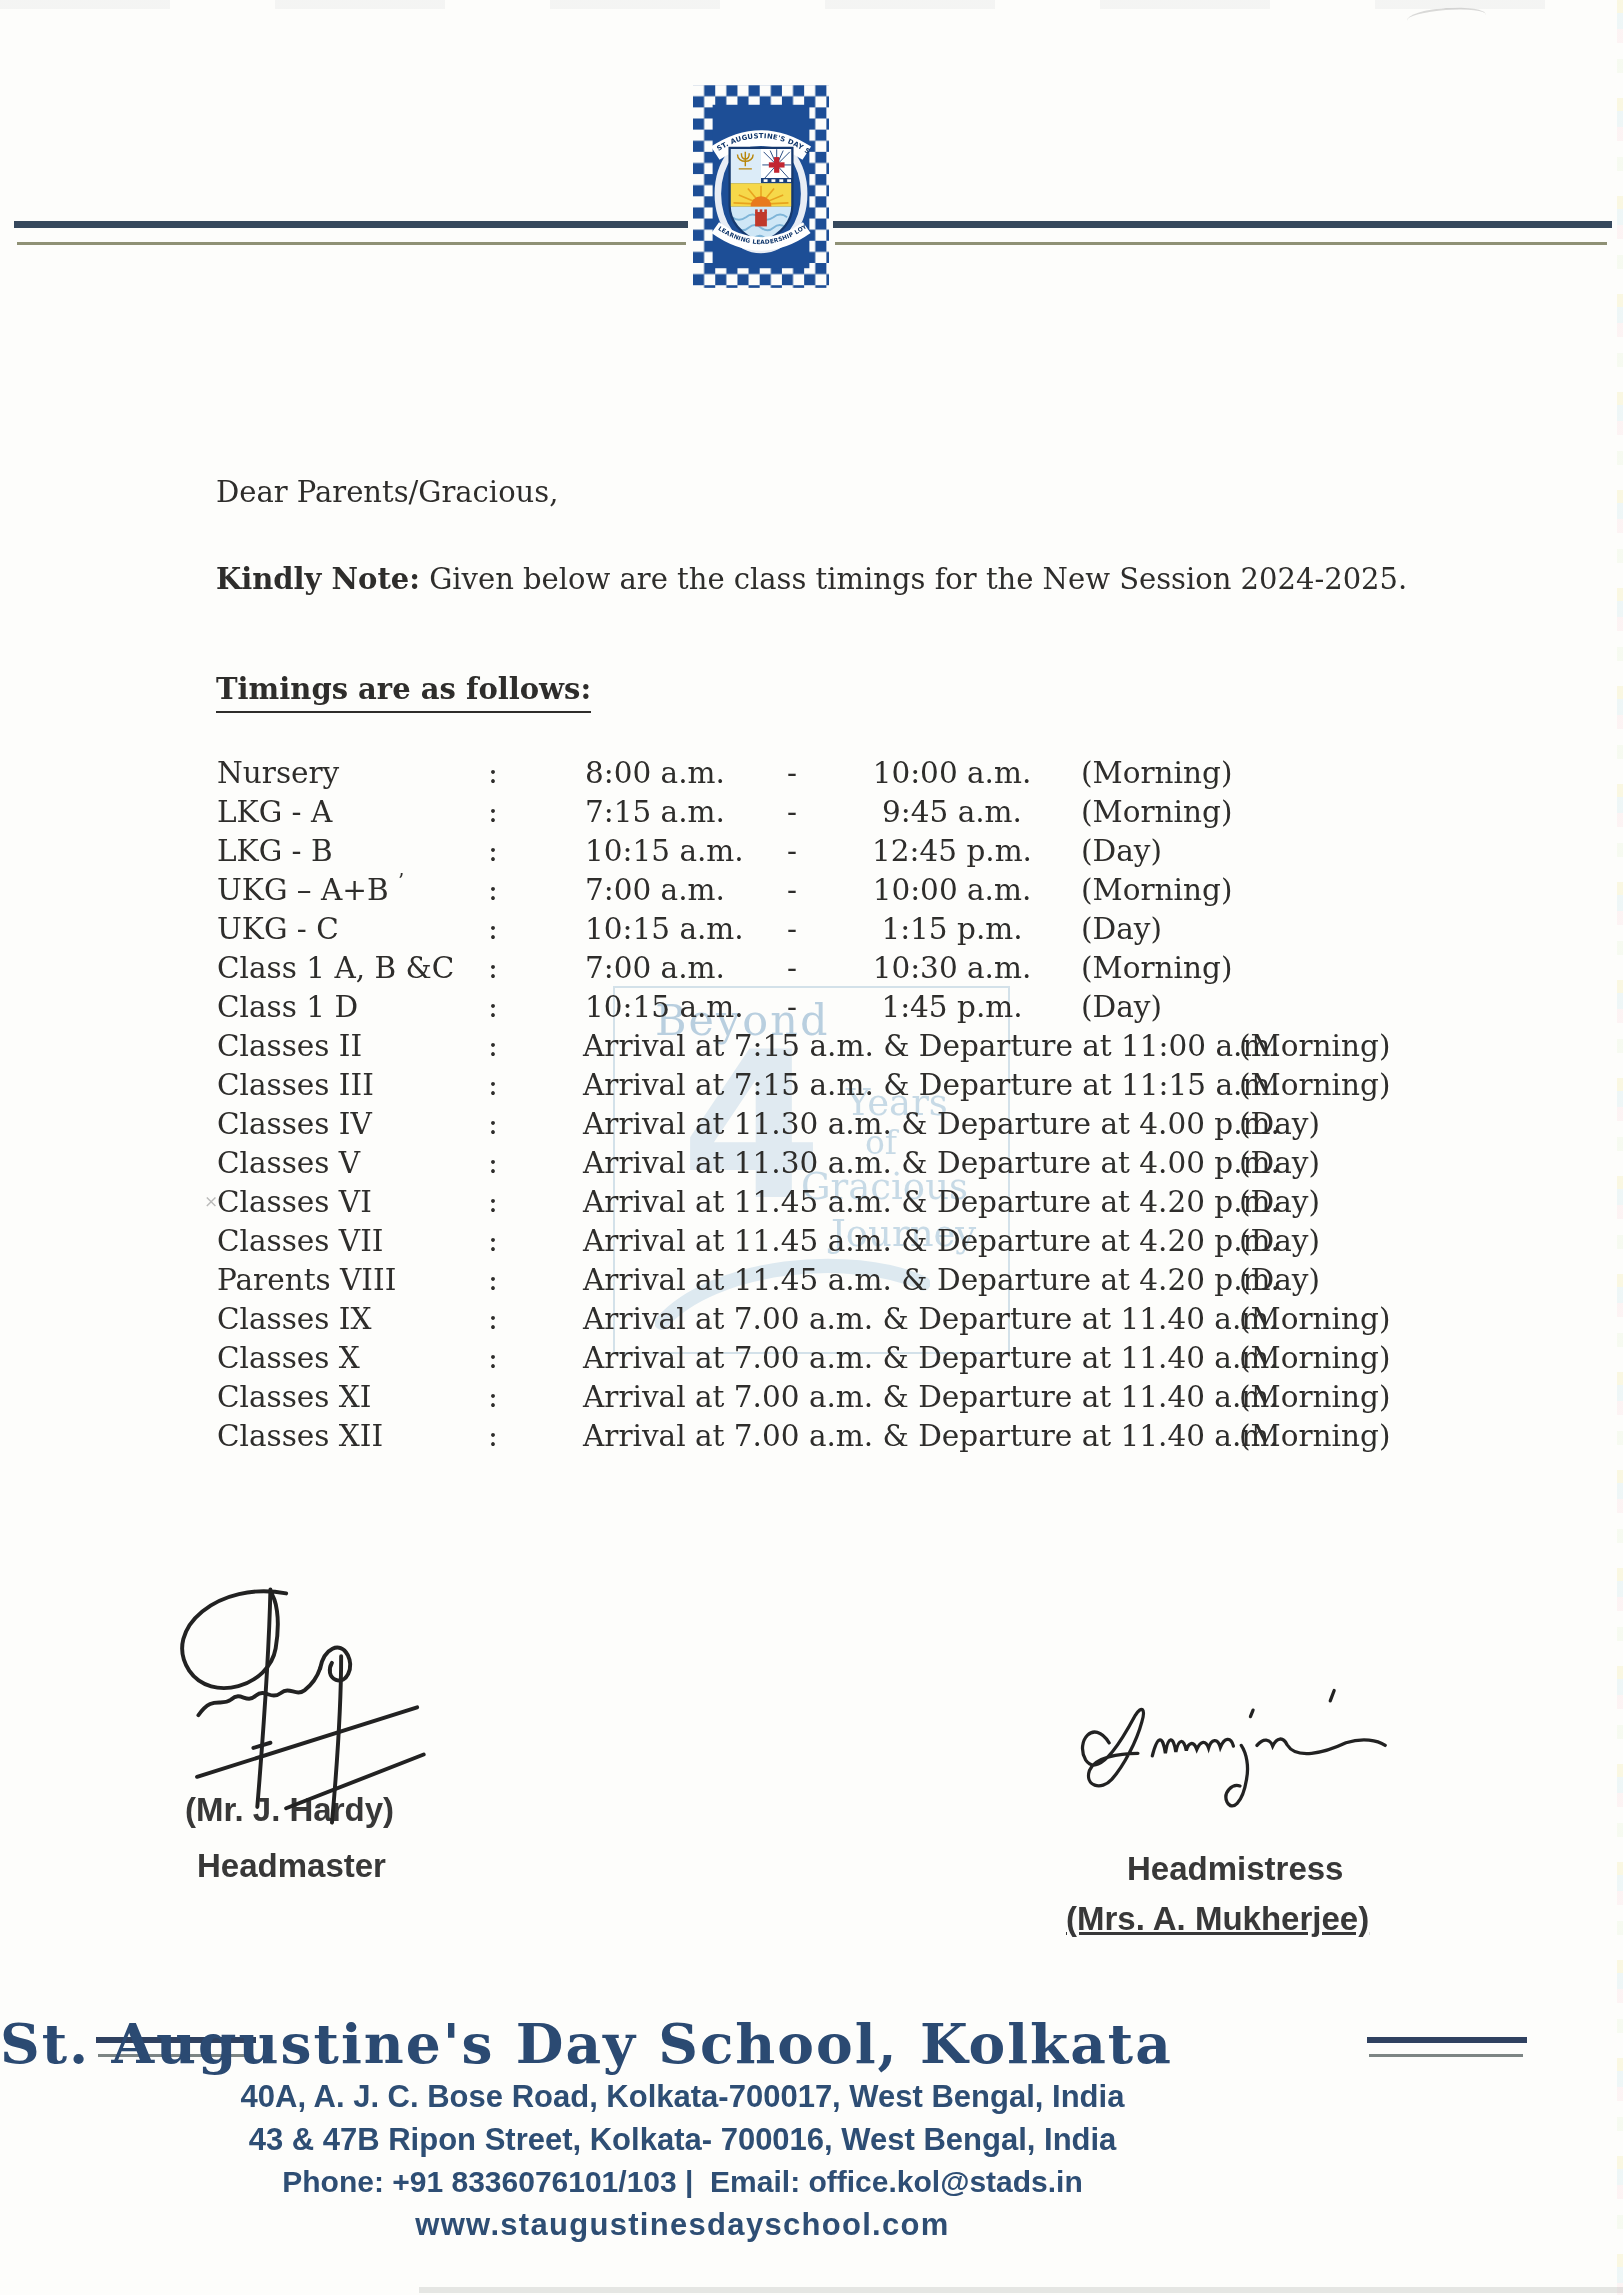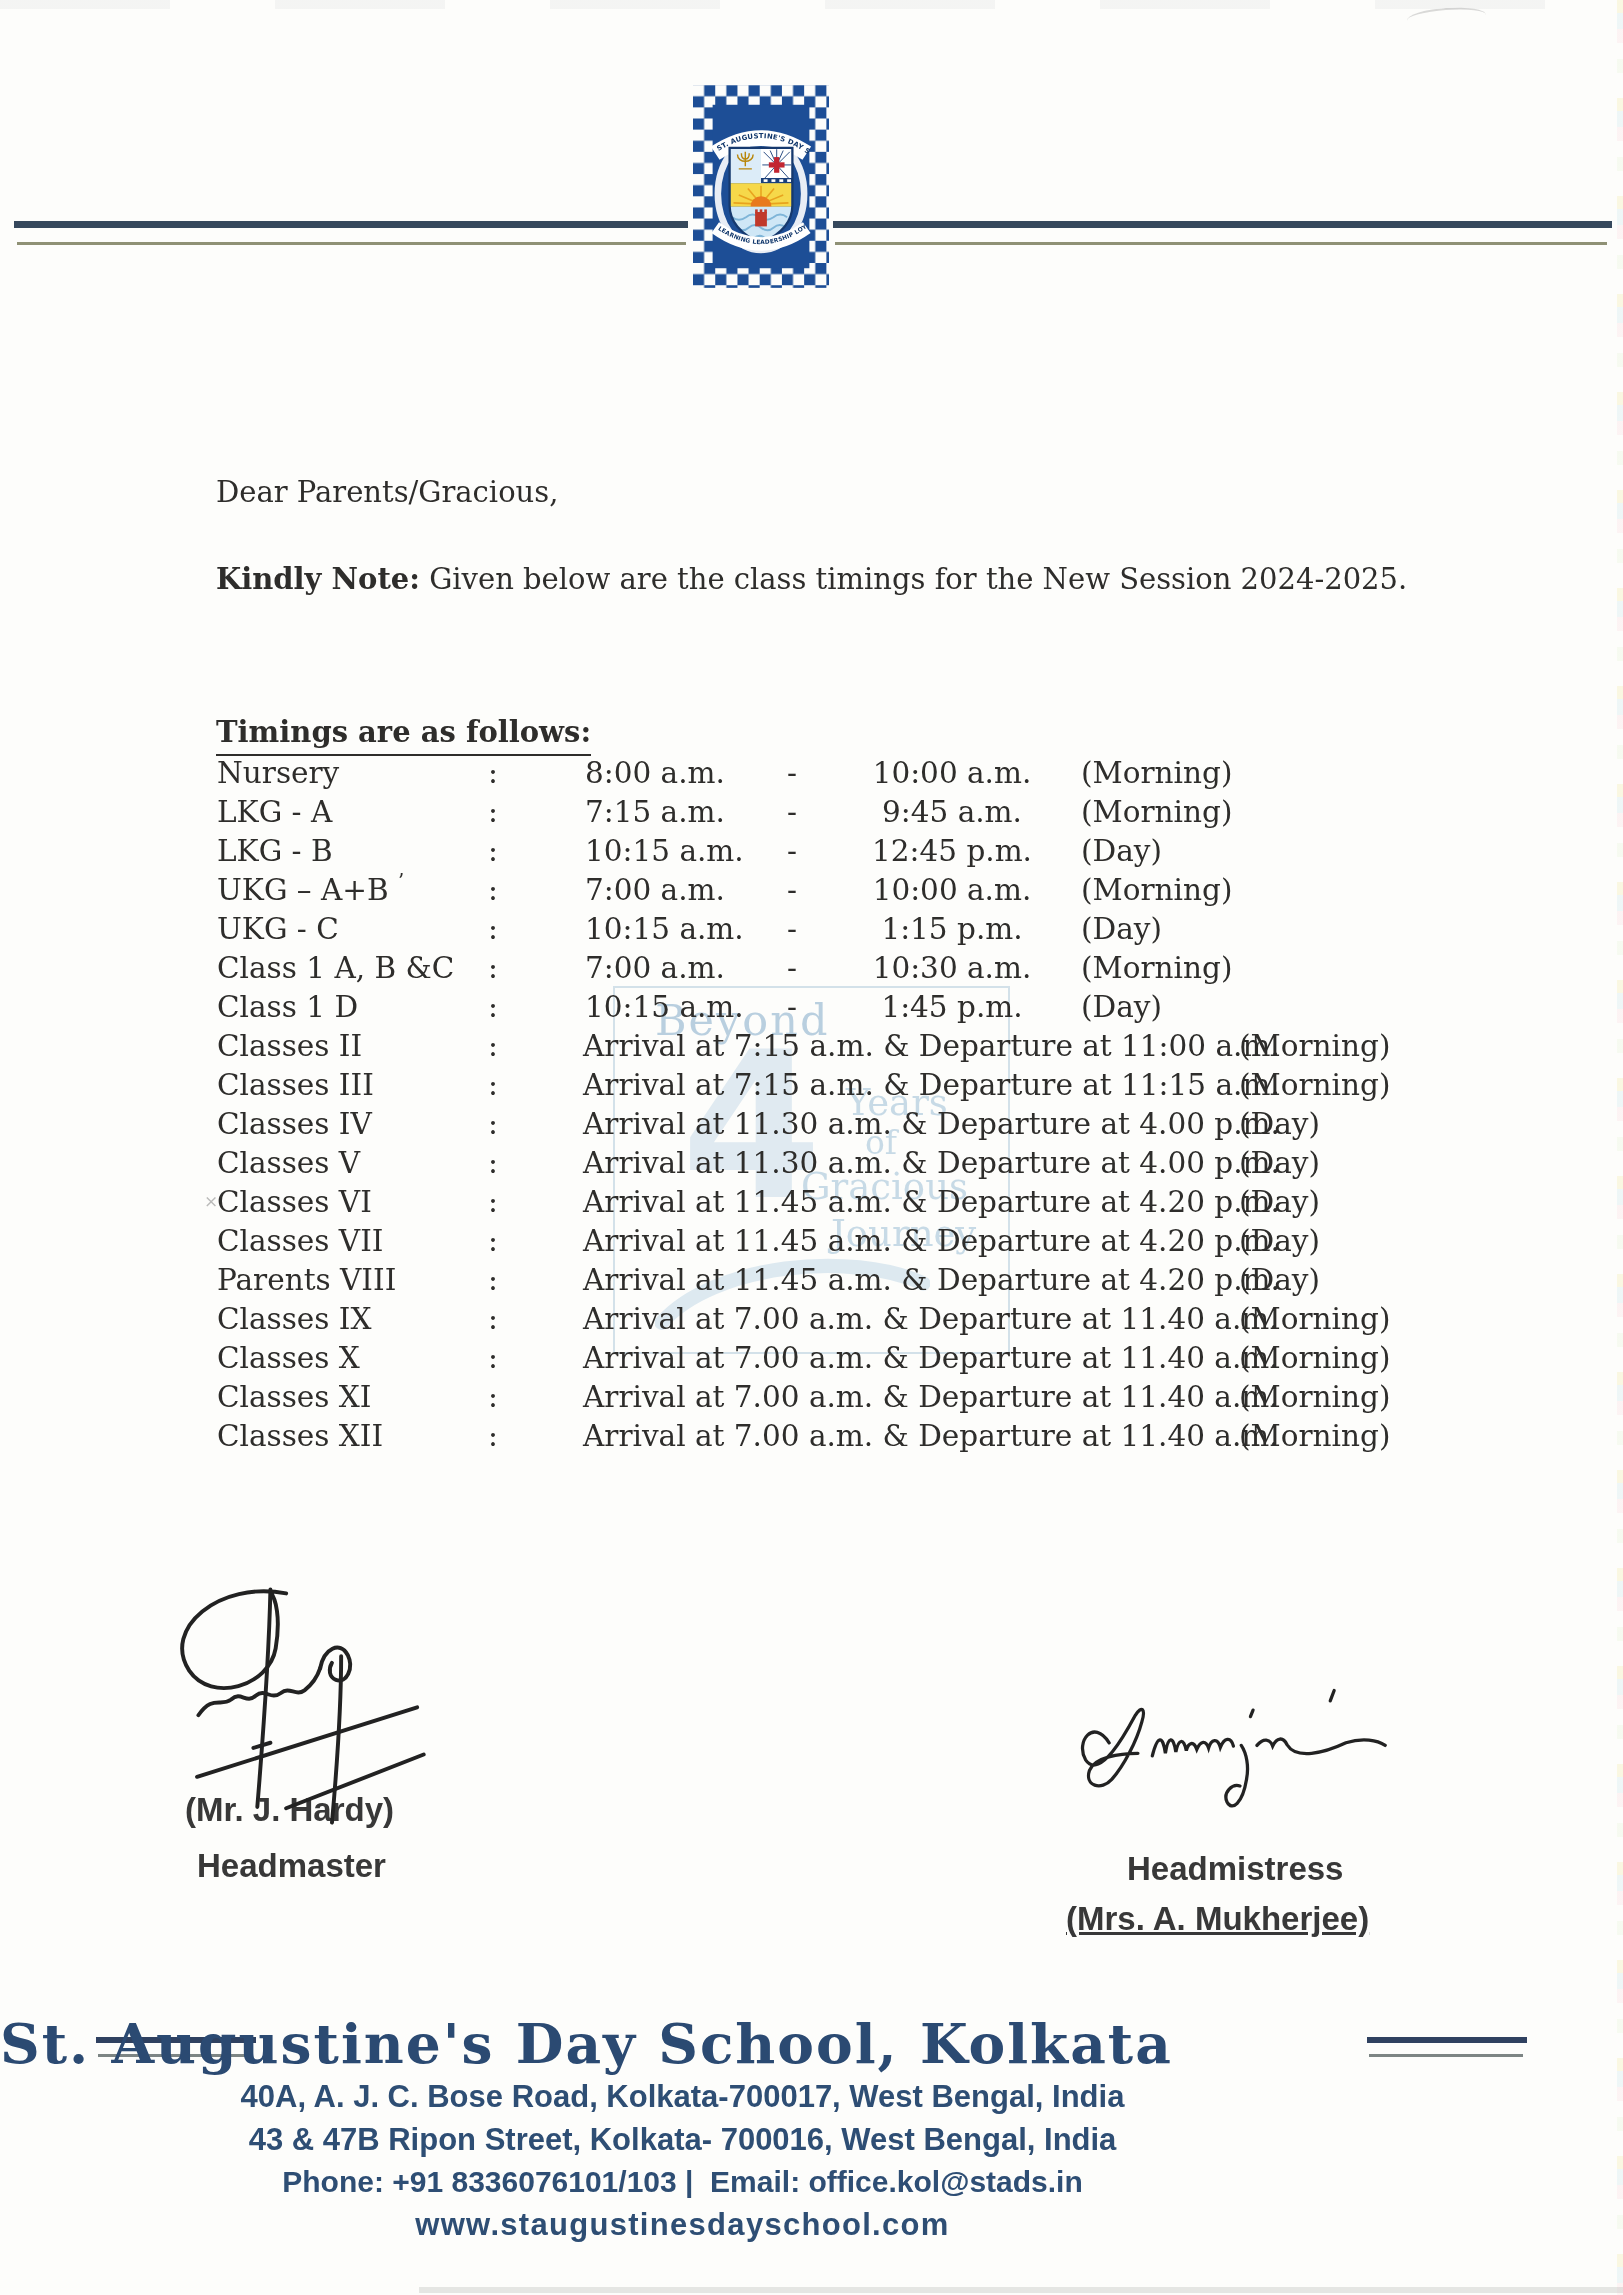--- a/index.html
+++ b/index.html
@@ -19,21 +19,21 @@
   .hd-thin-r{left:835px;top:242px;width:772px;}
   
   .logo{position:absolute;left:693px;top:85px;width:136px;height:203px;}
   
   .p-line{position:absolute;left:216px;font-size:29px;white-space:pre;}
   .salutation{top:475px;}
   .note{top:562px;}
   .note b{font-weight:bold;}
   .timings-heading{
     top:672px;font-weight:bold;
-    border-bottom:2.6px solid #2e2d2b;padding-bottom:4.6px;margin-top:43px;
+    border-bottom:2.6px solid #2e2d2b;padding-bottom:4.6px;
   }
   
   .ttable{position:absolute;left:0;top:754px;width:1623px;z-index:2;}
   .trow{position:relative;height:39px;font-size:29.5px;line-height:39px;}
   .trow span{position:absolute;top:0;}
   .c-name{left:217px;}
   .c-artifact{left:398px;top:-9.2px !important;font-size:19.6px;}
   .c-colon{left:488px;}
   .c-start{left:585px;}
   .c-dash{left:787px;}

